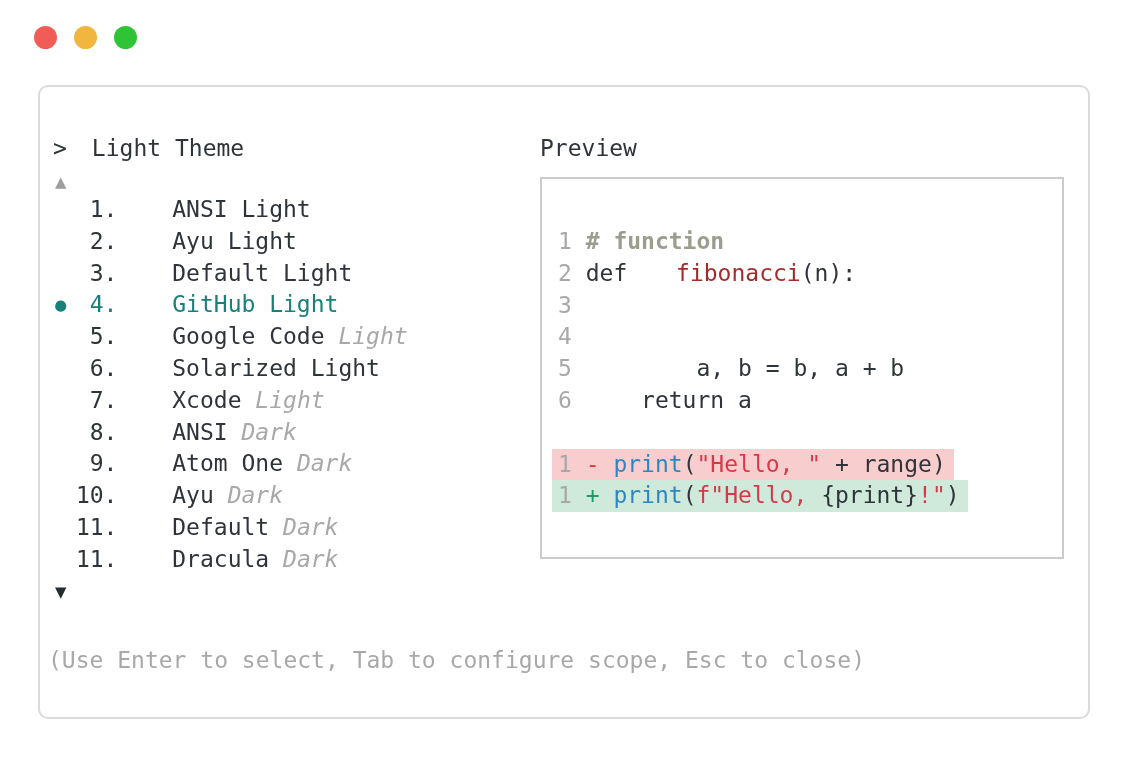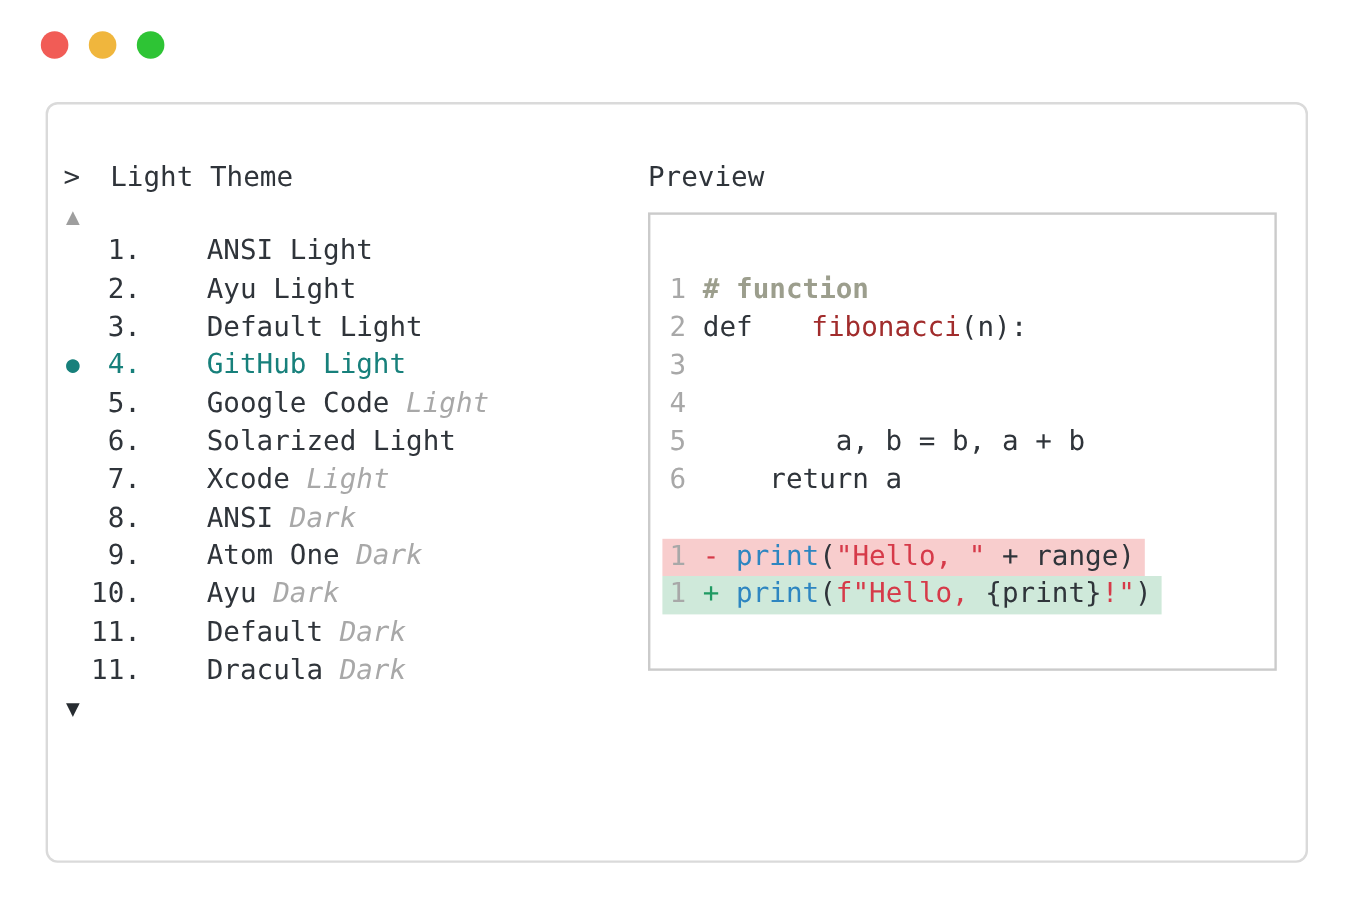--- a/index.html
+++ b/index.html
@@ -131,20 +131,21 @@
           <span class="tnum">11.</span>
           <span class="tlabel">Default<span class="muted"> Dark</span></span>
         </div>
         <div class="trow">
           <span class="marker"></span>
           <span class="tnum">11.</span>
           <span class="tlabel">Dracula<span class="muted"> Dark</span></span>
         </div>
       </div>
     <div class="scroll-arrow arrow-down">▼</div>
+    <div class="footer">(Use Enter to select, Tab to configure scope, Esc to close)</div>
   </div>
 
   <div class="right-col">
     <div class="preview-label">Preview</div>
     <div class="preview-box">
         <div class="cl"><span class="ln">1</span><span><span class="tk-comment"># function</span></span></div>
         <div class="cl"><span class="ln">2</span><span><span class="tk-plain">def </span><span class="tk-func">fibonacci</span><span class="tk-plain">(n):</span></span></div>
         <div class="cl"><span class="ln">3</span></div>
         <div class="cl"><span class="ln">4</span></div>
         <div class="cl"><span class="ln">5</span><span><span class="tk-plain">        a, b = b, a + b</span></span></div>

